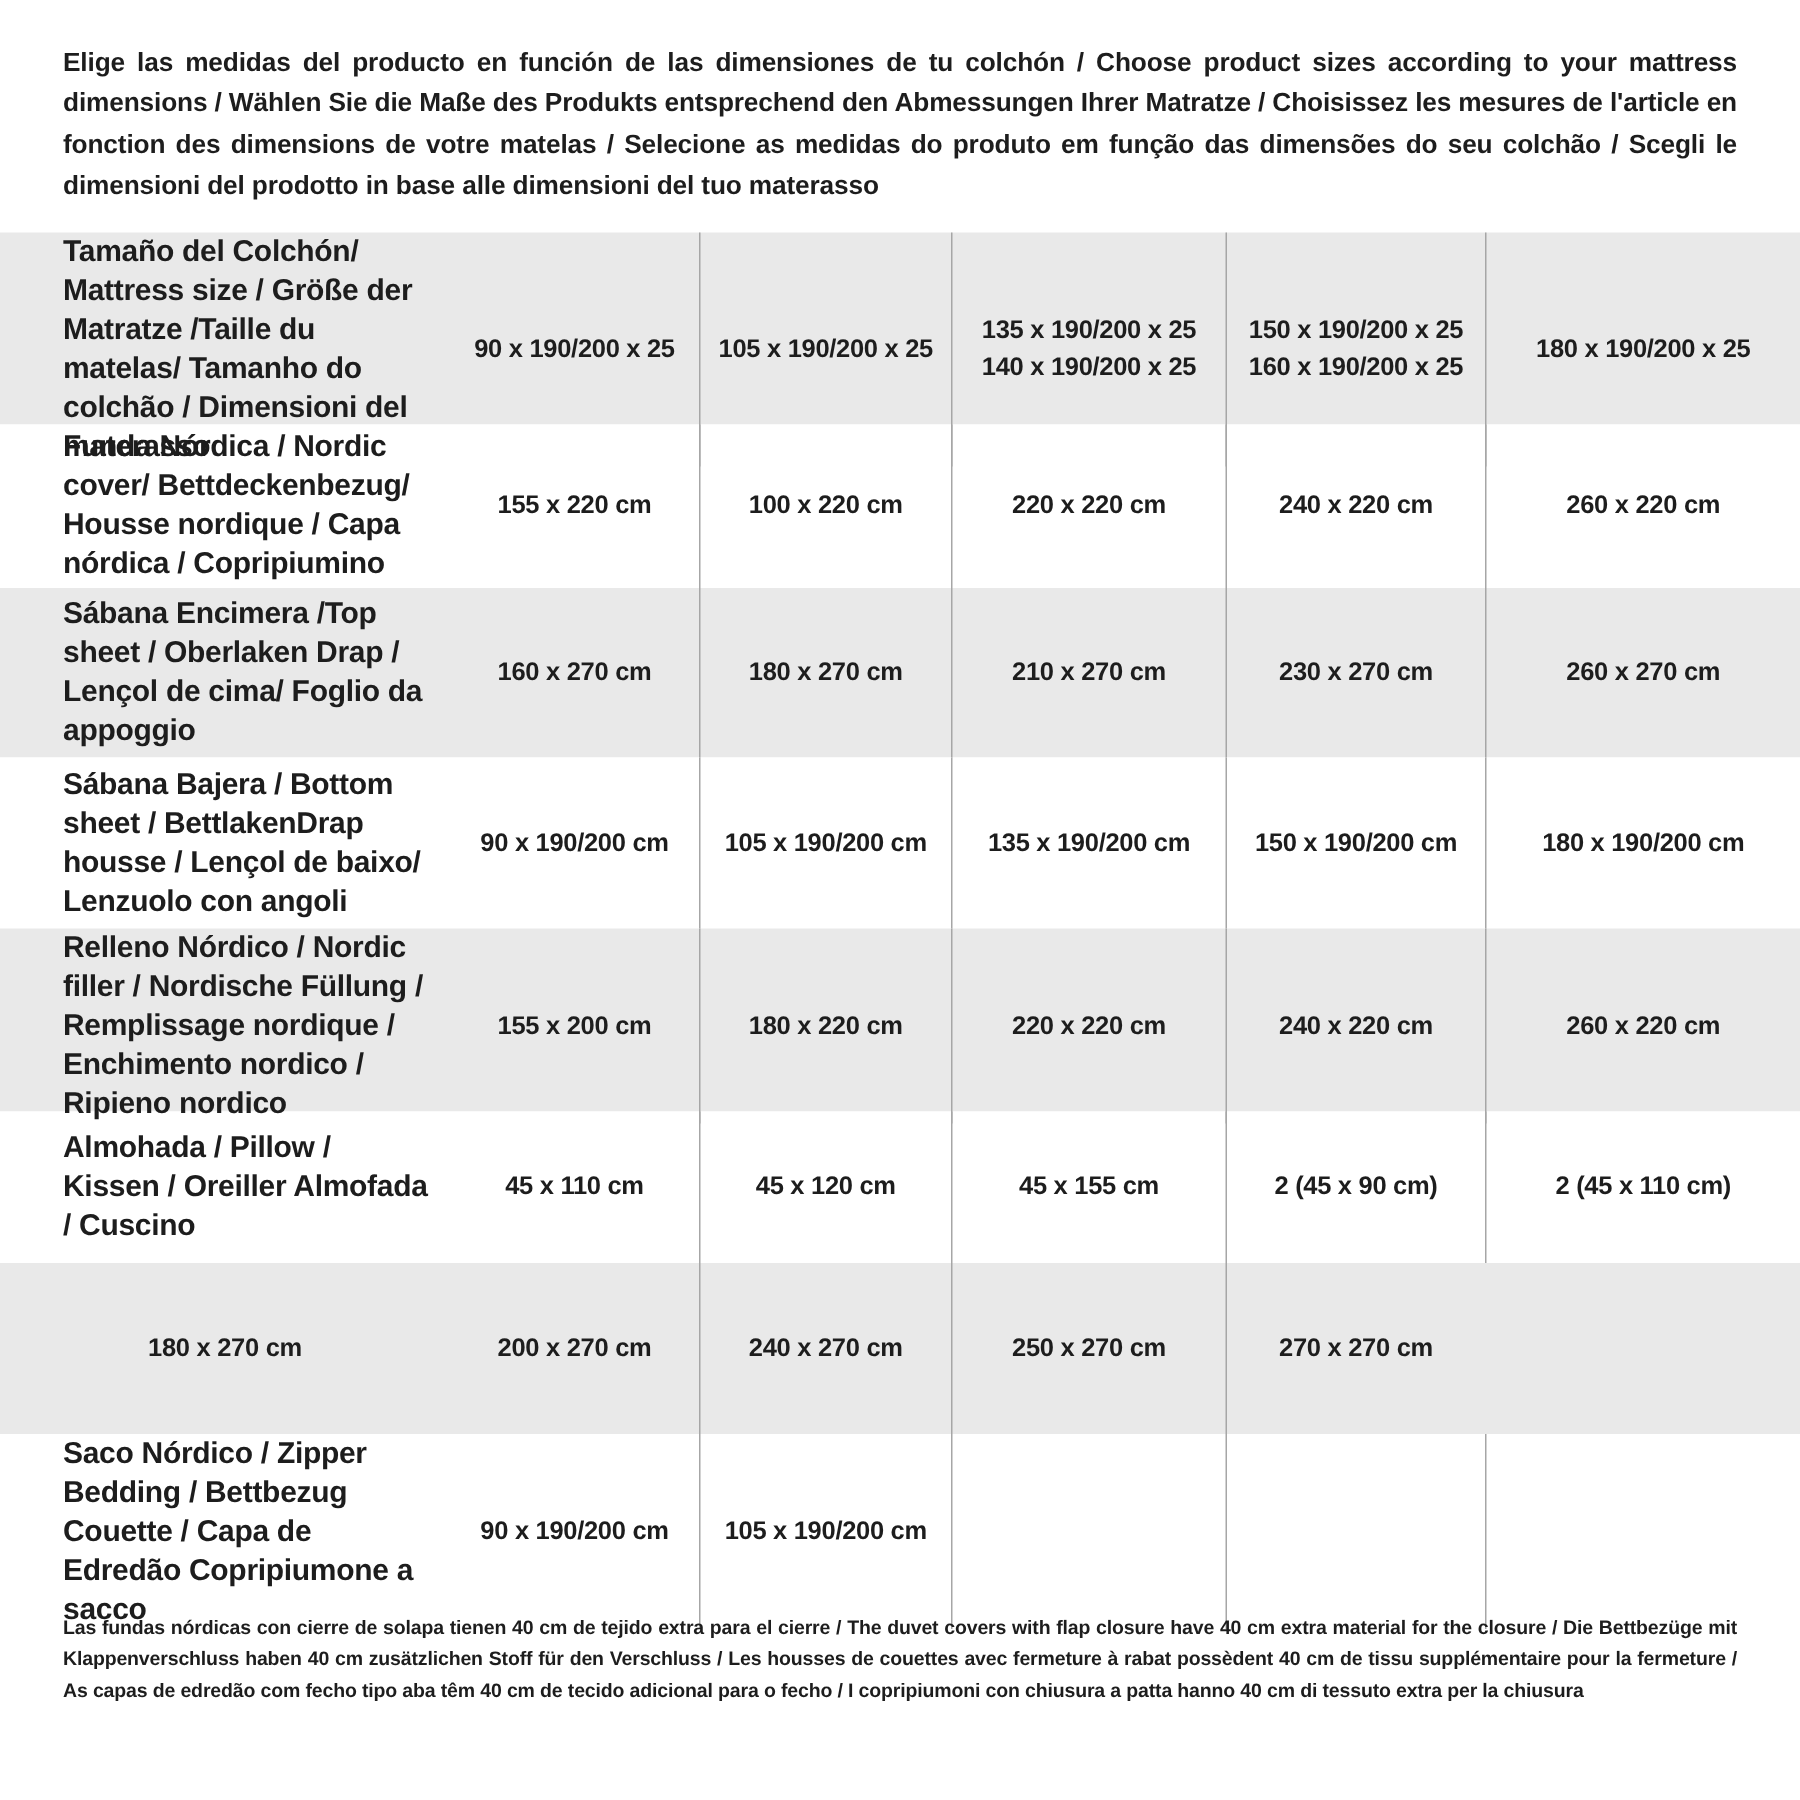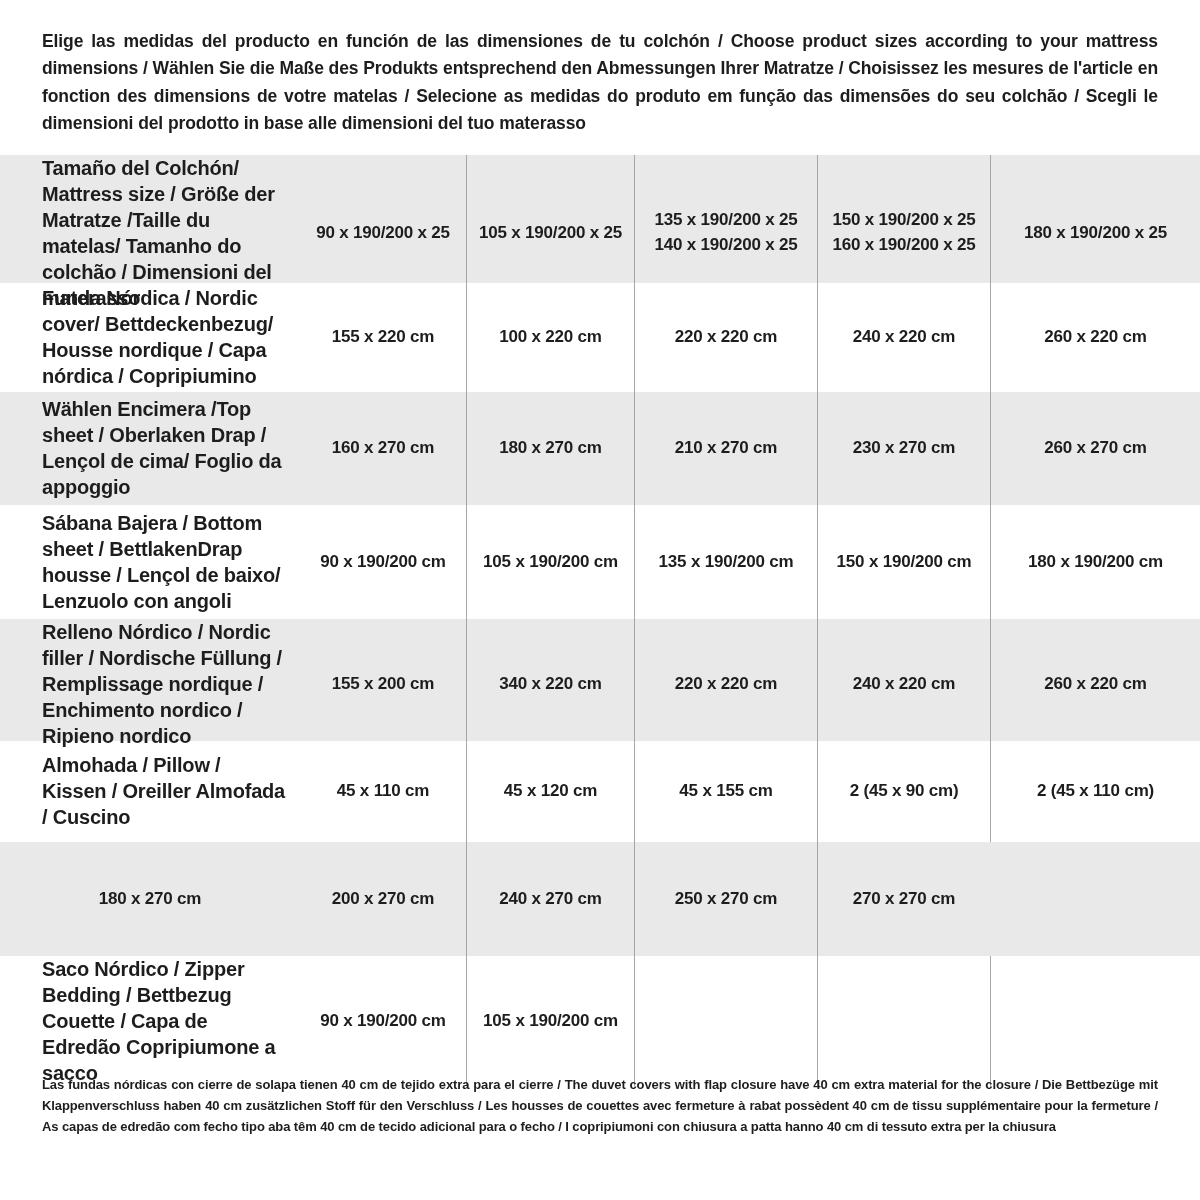--- a/index.html
+++ b/index.html
@@ -96,41 +96,41 @@
     <div class="row">
       <div class="cell label">Funda Nórdica /  Nordic cover/ Bettdeckenbezug/ Housse nordique  / Capa nórdica / Copripiumino</div>
       <div class="cell val">155 x 220 cm</div>
       <div class="cell val">100 x 220 cm</div>
       <div class="cell val">220 x 220 cm</div>
       <div class="cell val">240 x 220 cm</div>
       <div class="cell val">260 x 220 cm</div>
     </div>
 
     <div class="row">
-      <div class="cell label">Wählen Encimera /Top sheet / Oberlaken Drap / Lençol de cima/ Foglio da appoggio</div>
+      <div class="cell label">Sábana Encimera /Top sheet / Oberlaken Drap / Lençol de cima/ Foglio da appoggio</div>
       <div class="cell val">160 x 270 cm</div>
       <div class="cell val">180 x 270 cm</div>
       <div class="cell val">210 x 270 cm</div>
       <div class="cell val">230 x 270 cm</div>
       <div class="cell val">260 x 270 cm</div>
     </div>
 
     <div class="row">
       <div class="cell label">Sábana Bajera / Bottom sheet / BettlakenDrap housse / Lençol de baixo/ Lenzuolo con angoli</div>
       <div class="cell val">90 x 190/200 cm</div>
       <div class="cell val">105 x 190/200 cm</div>
       <div class="cell val">135 x 190/200 cm</div>
       <div class="cell val">150 x 190/200 cm</div>
       <div class="cell val">180 x 190/200 cm</div>
     </div>
 
     <div class="row">
       <div class="cell label">Relleno Nórdico / Nordic filler / Nordische Füllung / Remplissage nordique / Enchimento nordico / Ripieno nordico</div>
       <div class="cell val">155 x 200 cm</div>
-      <div class="cell val">340 x 220 cm</div>
+      <div class="cell val">180 x 220 cm</div>
       <div class="cell val">220 x 220 cm</div>
       <div class="cell val">240 x 220 cm</div>
       <div class="cell val">260 x 220 cm</div>
     </div>
 
     <div class="row">
       <div class="cell label">Almohada  / Pillow / Kissen / Oreiller Almofada / Cuscino</div>
       <div class="cell val">45 x 110 cm</div>
       <div class="cell val">45 x 120 cm</div>
       <div class="cell val">45 x 155 cm</div>

